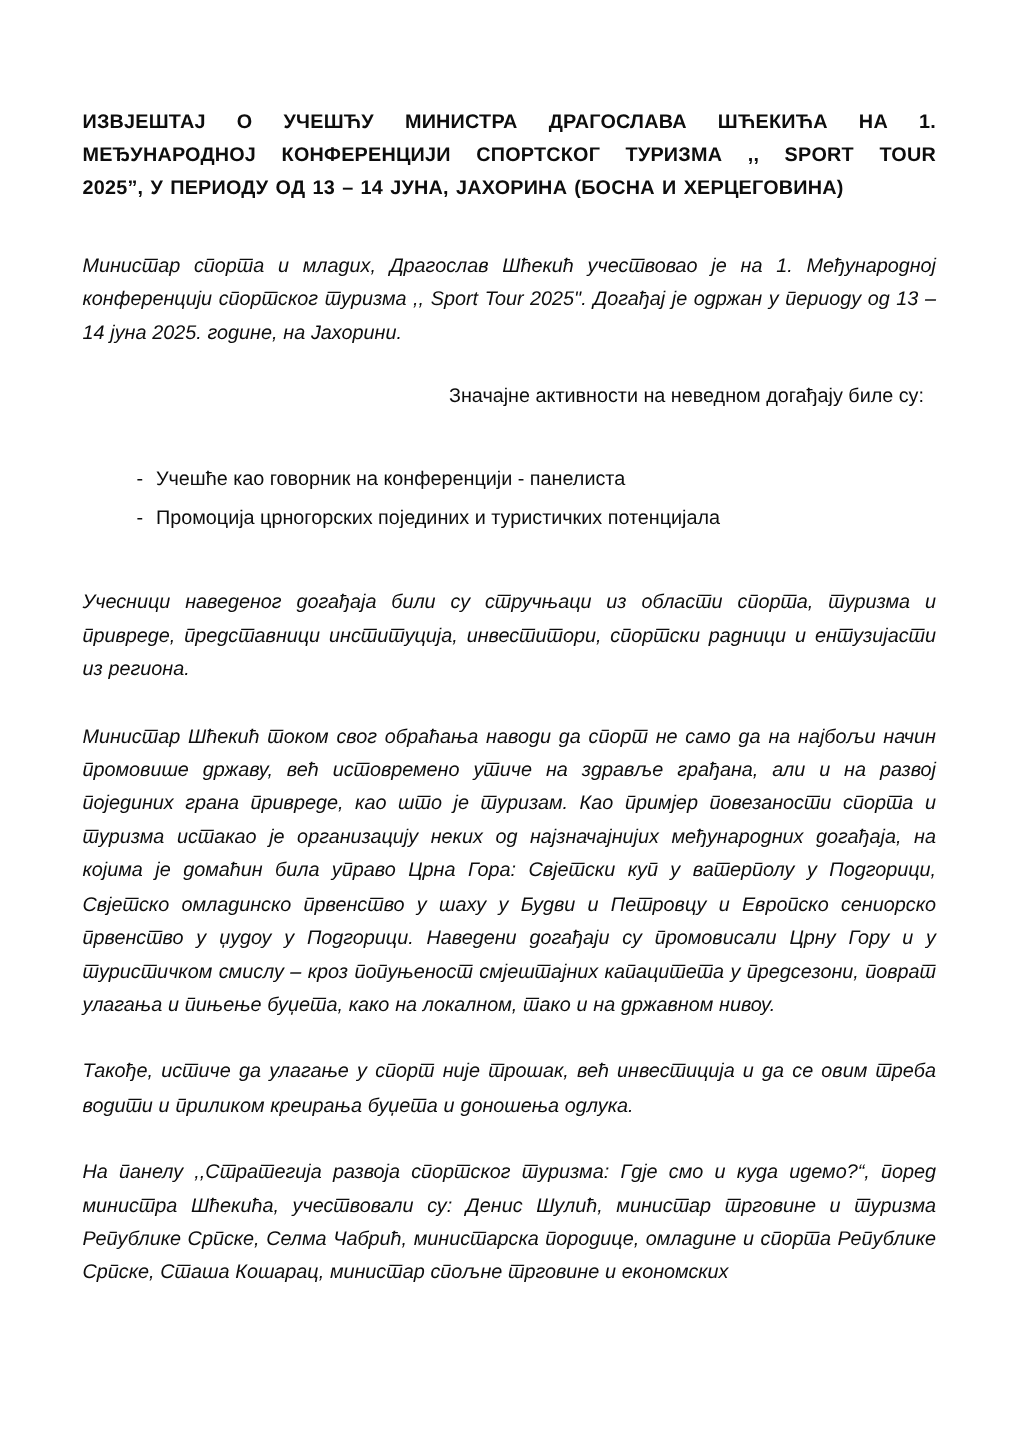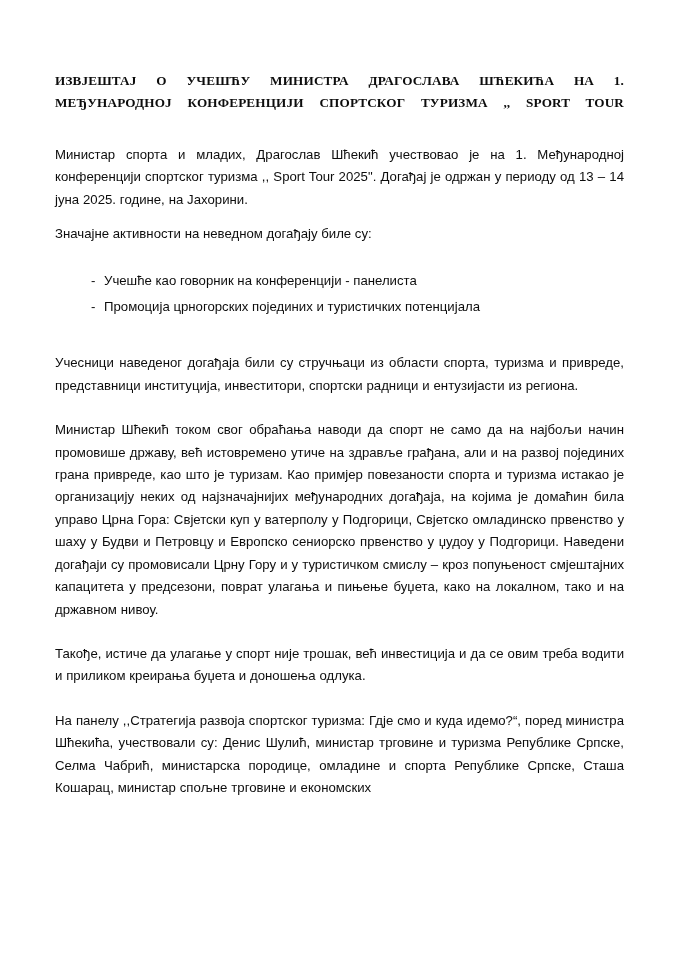--- a/index.html
+++ b/index.html
@@ -41,44 +41,44 @@
     text-align: justify;
     text-align-last: justify;
     letter-spacing: 0.15px;
     margin: 0 0 0 0;
     word-spacing: 1px;
   }
   .doc-title .tline {
     display: block;
     text-align: justify;
     text-align-last: justify;
-    font-family: Liberation Serif, serif;
   }
   .doc-title .tline.last {
     text-align-last: left;
   }
 
   .spacer-30 { height: 30px; }
   .spacer-22 { height: 22px; }
   .spacer-20 { height: 20px; }
   .spacer-12 { height: 12px; }
 
   p.body-par {
     font-size: 13.2px;
     line-height: 22.4px;
     text-align: justify;
     margin: 0;
     word-spacing: 0.2px;
+    font-style: italic;
   }
 
   p.lead-line {
     font-size: 13.2px;
     line-height: 22.4px;
-    text-align: left;
-    margin: 0;
+    text-align: right;
+    margin: 8px;
   }
 
   ul.dash-list {
     list-style: none;
     margin: 0;
     padding: 0;
   }
   ul.dash-list > li {
     position: relative;
     padding-left: 45px;
@@ -101,20 +101,21 @@
 </style>
 </head>
 <body>
 
 <div class="page">
   <div class="content">
 
     <div class="doc-title">
       <span class="tline">ИЗВЈЕШТАЈ О УЧЕШЋУ МИНИСТРА ДРАГОСЛАВА ШЋЕКИЋА НА 1.</span>
       <span class="tline">МЕЂУНАРОДНОЈ КОНФЕРЕНЦИЈИ СПОРТСКОГ ТУРИЗМА ,, SPORT TOUR</span>
+      <span class="tline last">2025”, У ПЕРИОДУ ОД 13 – 14 ЈУНА,  ЈАХОРИНА (БОСНА И ХЕРЦЕГОВИНА)</span>
     </div>
 
     <div class="spacer-30"></div>
 
     <p class="body-par">Министар спорта и младих, Драгослав Шћекић учествовао је на 1. Међународној конференцији спортског туризма ,, Sport Tour 2025". Догађај је одржан у периоду од 13 – 14 јуна 2025. године, на Јахорини.</p>
 
     <div class="spacer-12"></div>
 
     <p class="lead-line">Значајне активности на неведном догађају биле су:</p>
 

